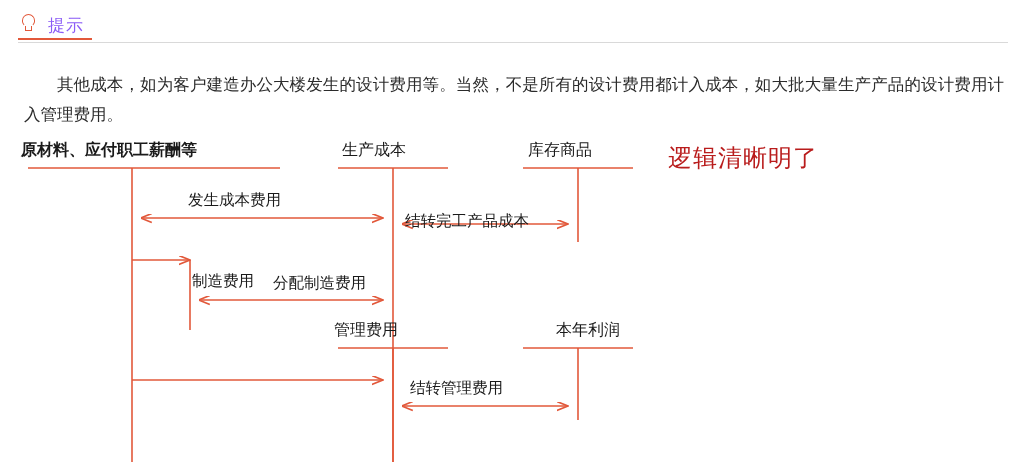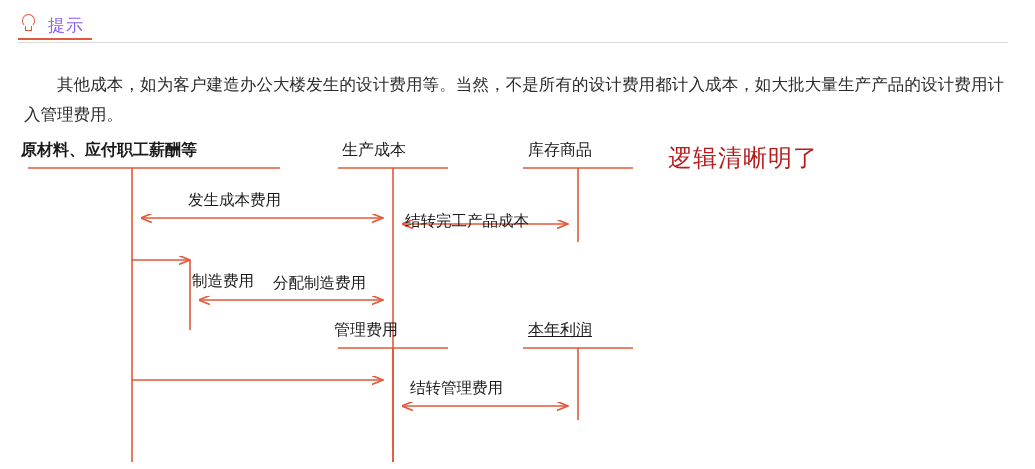--- a/index.html
+++ b/index.html
@@ -175,20 +175,20 @@
 
     <line x1="112" y1="250" x2="363" y2="250" stroke="#e2583a" stroke-width="1.4" marker-end="url(#ar)"></line>
 
     <line x1="383" y1="276" x2="548" y2="276" stroke="#e2583a" stroke-width="1.4" marker-end="url(#ar)" marker-start="url(#al)"></line>
   </svg>
 
   <span class="diag-label" style="left:1px;  top:12px;font-weight:bold;">原材料、应付职工薪酬等</span>
   <span class="diag-label" style="left:322px; top:12px;text-align:right;">生产成本</span>
   <span class="diag-label" style="left:508px; top:12px;">库存商品</span>
   <span class="diag-label" style="left:314px; top:192px;">管理费用</span>
-  <span class="diag-label" style="left:508px; top:192px;text-decoration:underline;">本年利润</span>
+  <span class="diag-label" style="left:536px; top:192px;">本年利润</span>
 
   <span class="diag-label arrow-text" style="left:168px; top:62px;">发生成本费用</span>
   <span class="diag-label arrow-text" style="left:385px; top:68px;margin-top:15px;">结转完工产品成本</span>
   <span class="diag-label arrow-text" style="left:172px; top:106px;margin-top:37px;">制造费用</span>
   <span class="diag-label arrow-text" style="left:232px; top:145px;margin-left:21px;">分配制造费用</span>
   <span class="diag-label arrow-text" style="left:390px; top:250px;">结转管理费用</span>
 </div>
 
 </body></html>

